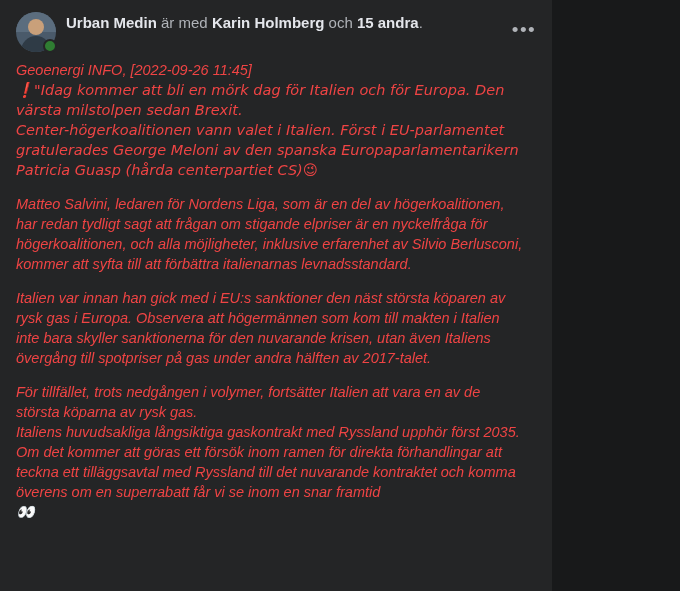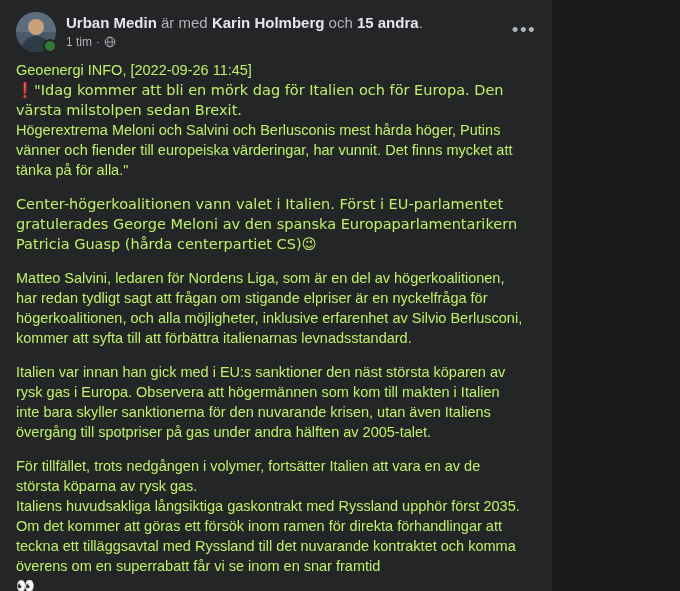--- a/index.html
+++ b/index.html
@@ -125,23 +125,24 @@
     color: #b0b3b8;
     font-size: 19px;
     letter-spacing: 1.5px;
     line-height: 10px;
     cursor: pointer;
   }
   .post-body {
     padding: 2px 28px 0 16px;
     font-size: 14.5px;
     line-height: 20px;
-    color: #bef264;
+    color: #ef4444;
     overflow: hidden;
     flex: 1;
+    font-style: italic;
   }
   .post-body p {
     margin: 0 0 14px 0;
   }
   .post-body p.tight {
     margin-bottom: 0;
   }
   .emoji {
     font-family: "DejaVu Sans", sans-serif;
   }
@@ -162,41 +163,29 @@
         <div class="face"></div>
         <div class="body"></div>
       </div>
       <div class="badge"></div>
     </div>
 
     <div class="header-text">
       <div class="byline">
         <span class="name">Urban Medin</span><span class="plain">&nbsp;</span><span class="plain">är med</span><span class="plain">&nbsp;</span><span class="name">Karin Holmberg</span><span class="plain">&nbsp;</span><span class="plain">och</span><span class="plain">&nbsp;</span><span class="name">15 andra</span><span class="plain">.</span>
       </div>
-      <div class="meta">
-        <span>1 tim</span>
-        <span class="dot">·</span>
-        <span class="globe">
-          <svg width="12" height="12" viewBox="0 0 16 16" fill="none">
-            <circle cx="8" cy="8" r="6.5" stroke="#b0b3b8" stroke-width="1.2"></circle>
-            <ellipse cx="8" cy="8" rx="3" ry="6.5" stroke="#b0b3b8" stroke-width="1.1"></ellipse>
-            <line x1="1.5" y1="8" x2="14.5" y2="8" stroke="#b0b3b8" stroke-width="1.1"></line>
-          </svg>
-        </span>
-      </div>
     </div>
 
     <div class="more-btn">•••</div>
   </div>
 
   <div class="post-body">
     <p class="tight">Geoenergi INFO, [2022-09-26 11:45]</p>
     <p class="tight emoji">❗"Idag kommer att bli en mörk dag för Italien och för Europa. Den värsta milstolpen sedan Brexit.</p>
-    <p>Högerextrema Meloni och Salvini och Berlusconis mest hårda höger, Putins vänner och fiender till europeiska värderingar, har vunnit. Det finns mycket att tänka på för alla."</p>
     <p class="emoji">Center-högerkoalitionen vann valet i Italien. Först i EU-parlamentet gratulerades George Meloni av den spanska Europaparlamentarikern Patricia Guasp (hårda centerpartiet CS)😉</p>
     <p>Matteo Salvini, ledaren för Nordens Liga, som är en del av högerkoalitionen, har redan tydligt sagt att frågan om stigande elpriser är en nyckelfråga för högerkoalitionen, och alla möjligheter, inklusive erfarenhet av Silvio Berlusconi, kommer att syfta till att förbättra italienarnas levnadsstandard.</p>
-    <p>Italien var innan han gick med i EU:s sanktioner den näst största köparen av rysk gas i Europa. Observera att högermännen som kom till makten i Italien inte bara skyller sanktionerna för den nuvarande krisen, utan även Italiens övergång till spotpriser på gas under andra hälften av 2005-talet.</p>
+    <p>Italien var innan han gick med i EU:s sanktioner den näst största köparen av rysk gas i Europa. Observera att högermännen som kom till makten i Italien inte bara skyller sanktionerna för den nuvarande krisen, utan även Italiens övergång till spotpriser på gas under andra hälften av 2017-talet.</p>
     <p class="tight">För tillfället, trots nedgången i volymer, fortsätter Italien att vara en av de största köparna av rysk gas.</p>
     <p class="tight">Italiens huvudsakliga långsiktiga gaskontrakt med Ryssland upphör först 2035. Om det kommer att göras ett försök inom ramen för direkta förhandlingar att teckna ett tilläggsavtal med Ryssland till det nuvarande kontraktet och komma överens om en superrabatt får vi se inom en snar framtid</p>
     <p class="tight emoji eyes">👀</p>
   </div>
 
 </div>
 
 </body></html>

